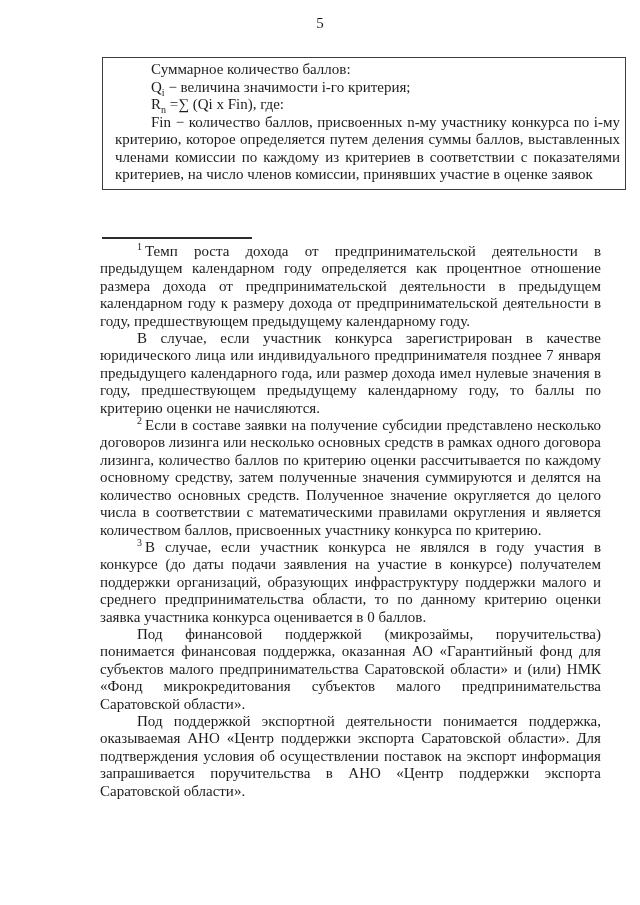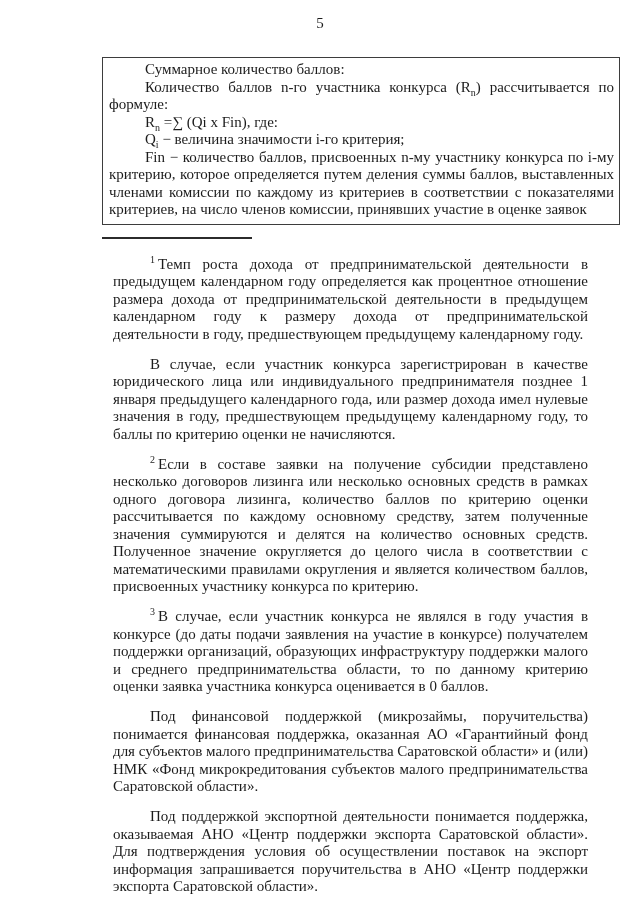--- a/index.html
+++ b/index.html
@@ -16,21 +16,21 @@
   .page-number {
     position: absolute; top: 14px; left: 0;
     width: 100%; text-align: center;
     font-size: 15px; line-height: 18px;
   }
 
   .score-box {
     position: absolute; left: 102px; top: 57px;
     width: 505px;
     border: 1.5px solid #3d3d3d;
-    padding: 3px 5px 5px 6px;
+    padding: 3px 5px 5px 12px;
     font-size: 15px; line-height: 17.5px;
   }
   .score-box p {
     margin: 0;
     text-indent: 36px;
     text-align: justify;
   }
   sub { font-size: 10px; line-height: 0; }
   sup.fn-mark { font-size: 10px; line-height: 0; margin-right: 3px; }
 
@@ -39,61 +39,58 @@
     width: 150px; height: 0;
     border-top: 2px solid #2b2b2b;
   }
 
   .footnotes {
     position: absolute; left: 100px; top: 243px;
     width: 501px;
     font-size: 15px; line-height: 17.4px;
   }
   .footnotes p {
-    margin: 13px;
+    margin: 0;
     text-indent: 37px;
     text-align: justify;
   }
   .footnotes p.stretch-last {
     text-align-last: justify;
   }
 </style>
 </head>
 <body>
 
 <div class="page">
 
   <div class="page-number">5</div>
 
   <div class="score-box">
     <p>
       <span>Суммарное количество баллов:</span>
     </p>
     <p>
-      <span>Количество баллов n-го участника конкурса (R</span><sub>n</sub><span>) рассчитывается по формуле:</span>
+      <span>Q</span><sub>i</sub><span> − величина значимости i-го критерия;</span>
     </p>
     <p>
       <span>R</span><sub>n</sub><span> =∑ (Qi x Fin), где:</span>
-    </p>
-    <p>
-      <span>Q</span><sub>i</sub><span> − величина значимости i-го критерия;</span>
     </p>
     <p>
       <span>Fin − количество баллов, присвоенных n-му участнику конкурса по i-му критерию, которое определяется путем деления суммы баллов, выставленных членами комиссии по каждому из критериев в соответствии с показателями критериев, на число членов комиссии, принявших участие в оценке заявок</span>
     </p>
   </div>
 
   <div class="footnote-sep"></div>
 
   <div class="footnotes">
     <p>
       <sup class="fn-mark">1</sup><span>Темп роста дохода от предпринимательской деятельности в предыдущем календарном году определяется как процентное отношение размера дохода от предпринимательской деятельности в предыдущем календарном году к размеру дохода от предпринимательской деятельности в году, предшествующем предыдущему календарному году.</span>
     </p>
     <p>
-      <span>В случае, если участник конкурса зарегистрирован в качестве юридического лица или индивидуального предпринимателя позднее 1 января предыдущего календарного года, или размер дохода имел нулевые значения в году, предшествующем предыдущему календарному году, то баллы по критерию оценки не начисляются.</span>
+      <span>В случае, если участник конкурса зарегистрирован в качестве юридического лица или индивидуального предпринимателя позднее 7 января предыдущего календарного года, или размер дохода имел нулевые значения в году, предшествующем предыдущему календарному году, то баллы по критерию оценки не начисляются.</span>
     </p>
     <p>
       <sup class="fn-mark">2</sup><span>Если в составе заявки на получение субсидии представлено несколько договоров лизинга или несколько основных средств в рамках одного договора лизинга, количество баллов по критерию оценки рассчитывается по каждому основному средству, затем полученные значения суммируются и делятся на количество основных средств. Полученное значение округляется до целого числа в соответствии с математическими правилами округления и является количеством баллов, присвоенных участнику конкурса по критерию.</span>
     </p>
     <p>
       <sup class="fn-mark">3</sup><span>В случае, если участник конкурса не являлся в году участия в конкурсе (до даты подачи заявления на участие в конкурсе) получателем поддержки организаций, образующих инфраструктуру поддержки малого и среднего предпринимательства области, то по данному критерию оценки заявка участника конкурса оценивается в 0 баллов.</span>
     </p>
     <p>
       <span>Под финансовой поддержкой (микрозаймы, поручительства) понимается финансовая поддержка, оказанная АО «Гарантийный фонд для субъектов малого предпринимательства Саратовской области» и (или) НМК «Фонд микрокредитования субъектов малого предпринимательства Саратовской области».</span>
     </p>

